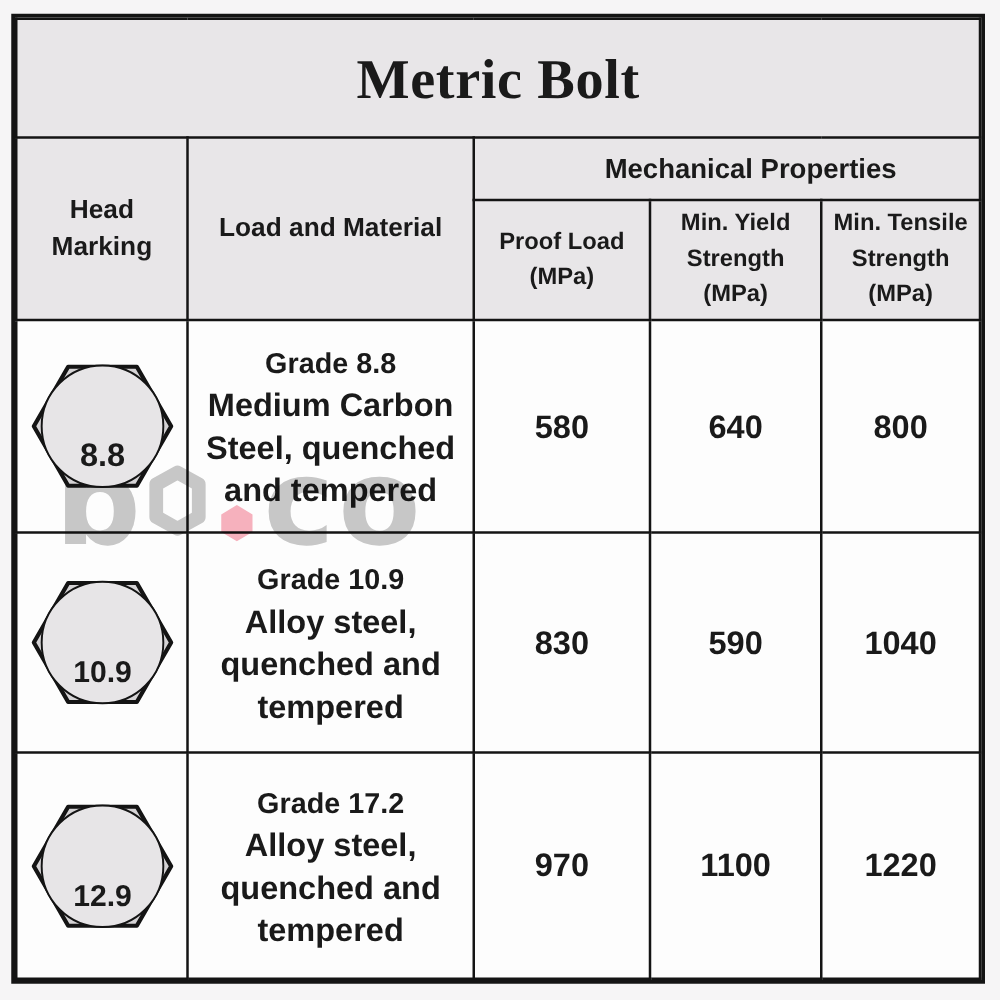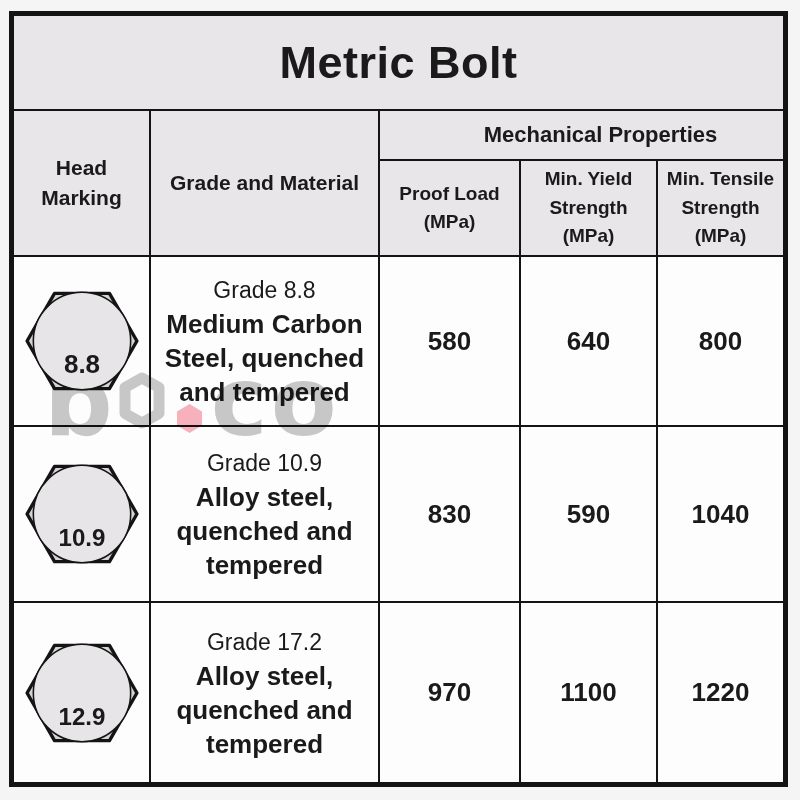--- a/index.html
+++ b/index.html
@@ -30,29 +30,29 @@
     border-collapse:collapse;table-layout:fixed;
   }
   td{
     border:2px solid var(--border);
     vertical-align:middle;text-align:center;
     padding:2px;
     background:var(--cell-bg);
   }
   .hdr{background:var(--header-bg);font-weight:bold;}
   .title-cell{
-    font-family:Liberation Sans, sans-serif;
+    font-family:Liberation Serif, serif;
     font-size:45px;font-weight:bold;letter-spacing:0.5px;
   }
   .col-hdr{font-size:21px;line-height:1.45;white-space:pre-line;}
   .mech-hdr{font-size:22px;padding-left:40px;}
   .sub-hdr{font-size:19px;line-height:1.5;white-space:pre-line;padding:4px 2px;}
   .num{font-size:26px;font-weight:bold;border-radius:29px;}
   .grade-cell{padding:6px 4px;}
-  .grade-name{font-size:23px;font-weight:normal;line-height:34px;}
+  .grade-name{font-size:23px;font-weight:bold;line-height:34px;}
   .material{font-size:26px;font-weight:bold;line-height:34px;white-space:pre-line;}
   .marking-cell{padding:0;text-decoration:underline;}
   .bolt-head{position:relative;z-index:6;display:block;margin:0 auto;}
   .bolt-head text{
     font-family:"Liberation Sans",sans-serif;font-weight:bold;
   }
   .watermark{
     position:absolute;left:44px;top:354px;z-index:5;
     display:flex;align-items:flex-end;
     mix-blend-mode:multiply;pointer-events:none;
@@ -75,21 +75,21 @@
         <col style="width:137px">
         <col>
     </colgroup>
     <tbody>
         <tr style="height:95px">
       <td colspan="5" class="hdr title-cell">Metric Bolt</td>
     </tr>
     <tr style="height:50px">
       <td rowspan="2" class="hdr col-hdr">Head
 Marking</td>
-      <td rowspan="2" class="hdr col-hdr">Grade and Material</td>
+      <td rowspan="2" class="hdr col-hdr">Load and Material</td>
       <td colspan="3" class="hdr mech-hdr">Mechanical Properties</td>
     </tr>
     <tr style="height:96px">
       <td class="hdr sub-hdr">Proof Load
 (MPa)</td>
       <td class="hdr sub-hdr">Min. Yield
 Strength
 (MPa)</td>
       <td class="hdr sub-hdr">Min. Tensile
 Strength

